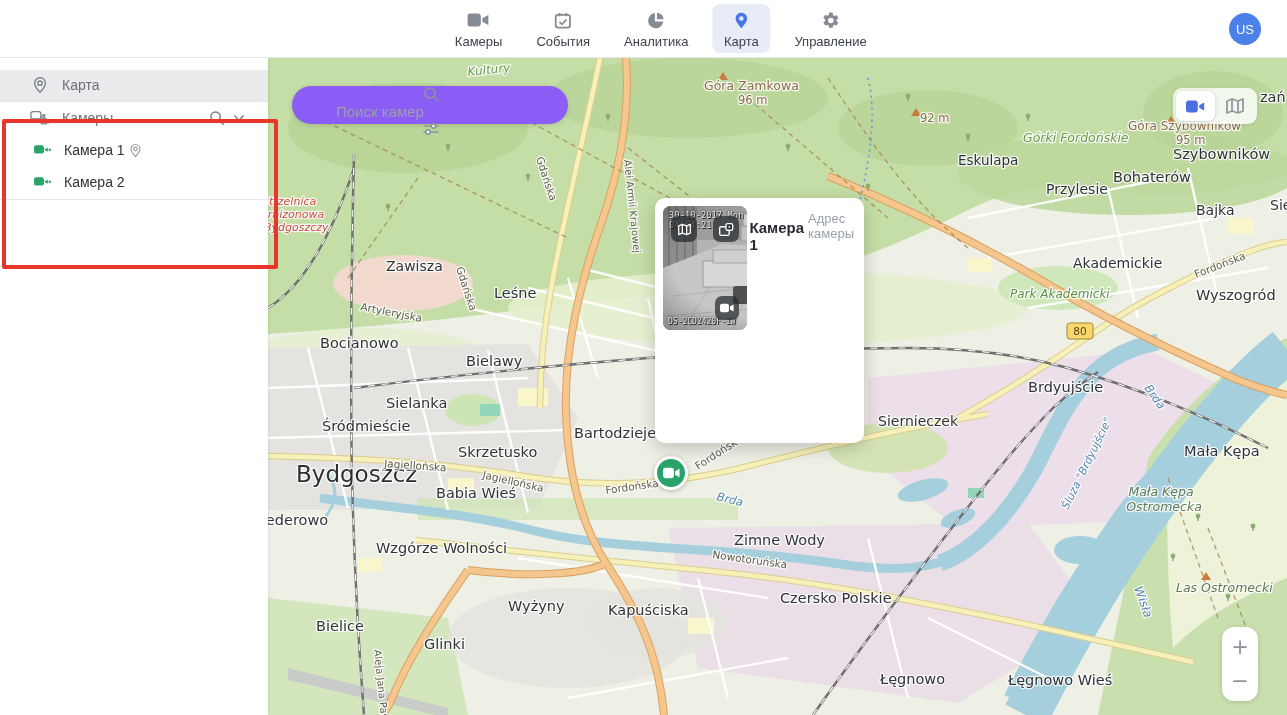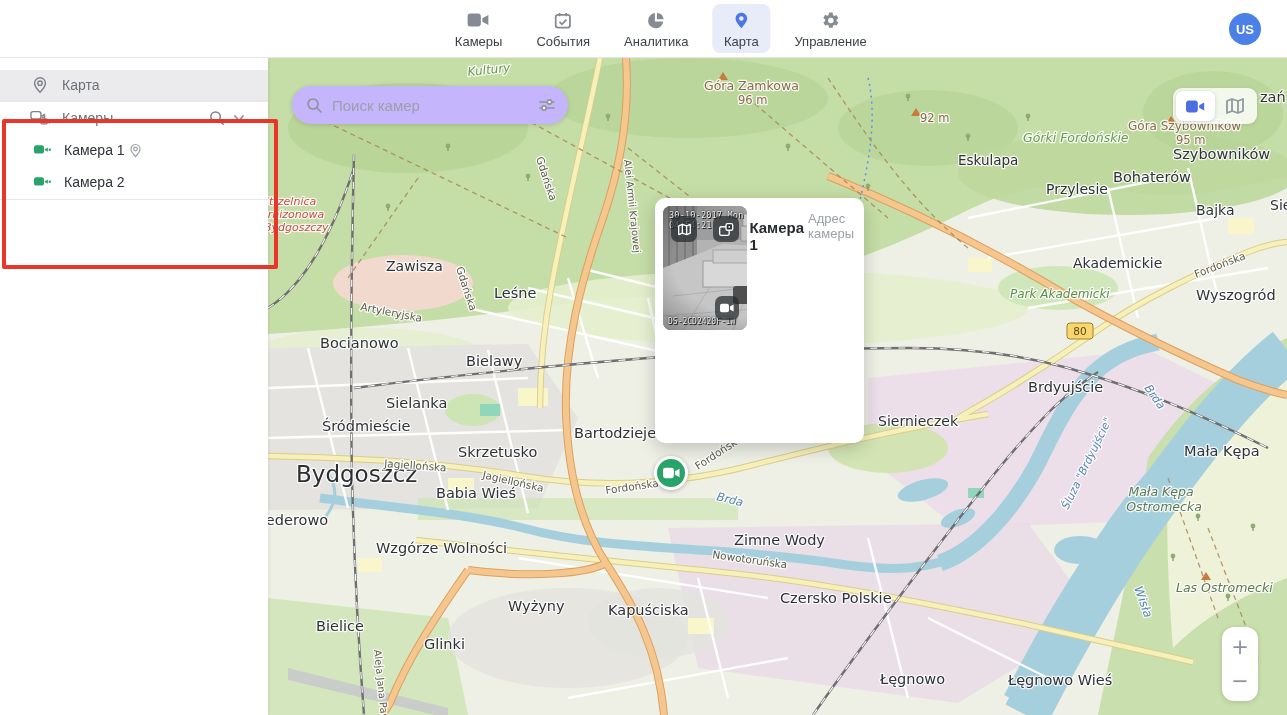--- a/index.html
+++ b/index.html
@@ -8,21 +8,21 @@
   .screen { position:relative; width:1287px; height:715px; background:#fff; overflow:hidden; outline:1px solid #cdd1d6; }
 
   
   .topbar { position:absolute; left:0; top:0; width:1287px; height:58px; background:#fff; border-bottom:1px solid #e4e6ea; z-index:40; }
   .nav { position:absolute; left:50%; top:4px; transform:translateX(-46%); display:flex; gap:14px; }
   .nav-item { display:flex; flex-direction:column; align-items:center; justify-content:center; padding:5px 10px 4px; border-radius:8px; cursor:pointer; min-width:58px; }
   .nav-item .ni { height:22px; display:flex; align-items:center; justify-content:center; color:#858b93; }
   .nav-item .nl { font-size:13px; color:#3c4249; margin-top:3px; white-space:nowrap; }
   .nav-item.active { background:#e8ecf9; }
   .nav-item.active .ni { color:#4b77e6; }
-  .avatar { position:absolute; right:26px; top:13px; width:32px; height:32px; border-radius:50%; background:#4a80e8; color:#fff; font-size:13px; font-weight:bold; display:flex; align-items:center; justify-content:center; cursor:pointer; }
+  .avatar { position:absolute; right:26px; top:13px; width:32px; height:32px; border-radius:50%; background:#4a80e8; color:#fff; font-size:13px; font-weight:normal; display:flex; align-items:center; justify-content:center; cursor:pointer; }
 
   
   .sidebar { position:absolute; left:0; top:58px; width:268px; height:657px; background:#fff; z-index:30; box-shadow:1px 0 3px rgba(0,0,0,.07); }
   .side-row { display:flex; align-items:center; height:30px; padding:0 18px 0 30px; color:#6c7078; font-size:14px; cursor:pointer; }
   .side-row .si { width:20px; height:20px; margin-right:12px; color:#7b828b; display:flex; align-items:center; justify-content:center; flex:none; }
   .side-row.selected { background:#ebebee; }
   .side-sp { height:12px; }
   .divider { height:1px; background:#e7e8eb; margin:0; }
   .side-row .grow { flex:1; }
   .icon-btn { width:22px; height:22px; display:flex; align-items:center; justify-content:center; color:#7b828b; cursor:pointer; }
@@ -32,21 +32,21 @@
 
   
   .anno-rect { position:absolute; left:2px; top:119px; width:276px; height:150px; border:4px solid #e8362b; border-radius:2px; z-index:60; pointer-events:none; }
 
   
   .map-wrap { position:absolute; left:268px; top:58px; width:1019px; height:657px; overflow:hidden; background:#eef0e6; }
   .map-svg { position:absolute; left:0; top:0; }
   .mlbl { font-family:"DejaVu Sans", sans-serif; paint-order:stroke; stroke:rgba(255,255,255,.85); stroke-width:2.6px; stroke-linejoin:round; }
 
   
-  .search-pill { position:absolute; left:24px; top:28px; width:276px; height:38px; background:#c4b5fd; border-radius:19px; box-shadow:0 1px 5px rgba(0,0,0,.14); display:flex; align-items:center; padding:0 12px 0 14px; z-index:20; }
+  .search-pill { position:absolute; left:24px; top:28px; width:276px; height:38px; background:#8b5cf6; border-radius:19px; box-shadow:0 1px 5px rgba(0,0,0,.14); display:flex; align-items:center; padding:0 12px 0 14px; z-index:20;flex-direction:column; }
   .search-pill input { border:none; outline:none; flex:1; font-size:15px; color:#2e333a; margin-left:9px; font-family:"Liberation Sans",sans-serif; background:transparent; }
   .search-pill input::placeholder { color:#9aa1aa; }
   .search-pill .sic { color:#8d949d; display:flex; }
 
   
   .layer-toggle { position:absolute; right:30px; top:30px; width:84px; height:36px; background:rgba(255,255,255,.82); border-radius:9px; display:flex; align-items:center; padding:3px; z-index:20; box-shadow:0 1px 4px rgba(0,0,0,.10); }
   .lt-btn { width:40px; height:30px; display:flex; align-items:center; justify-content:center; border-radius:7px; cursor:pointer; color:#9199a3; }
   .lt-btn.active { background:#fff; color:#4b6fe3; box-shadow:0 1px 4px rgba(0,0,0,.16); }
 
   

